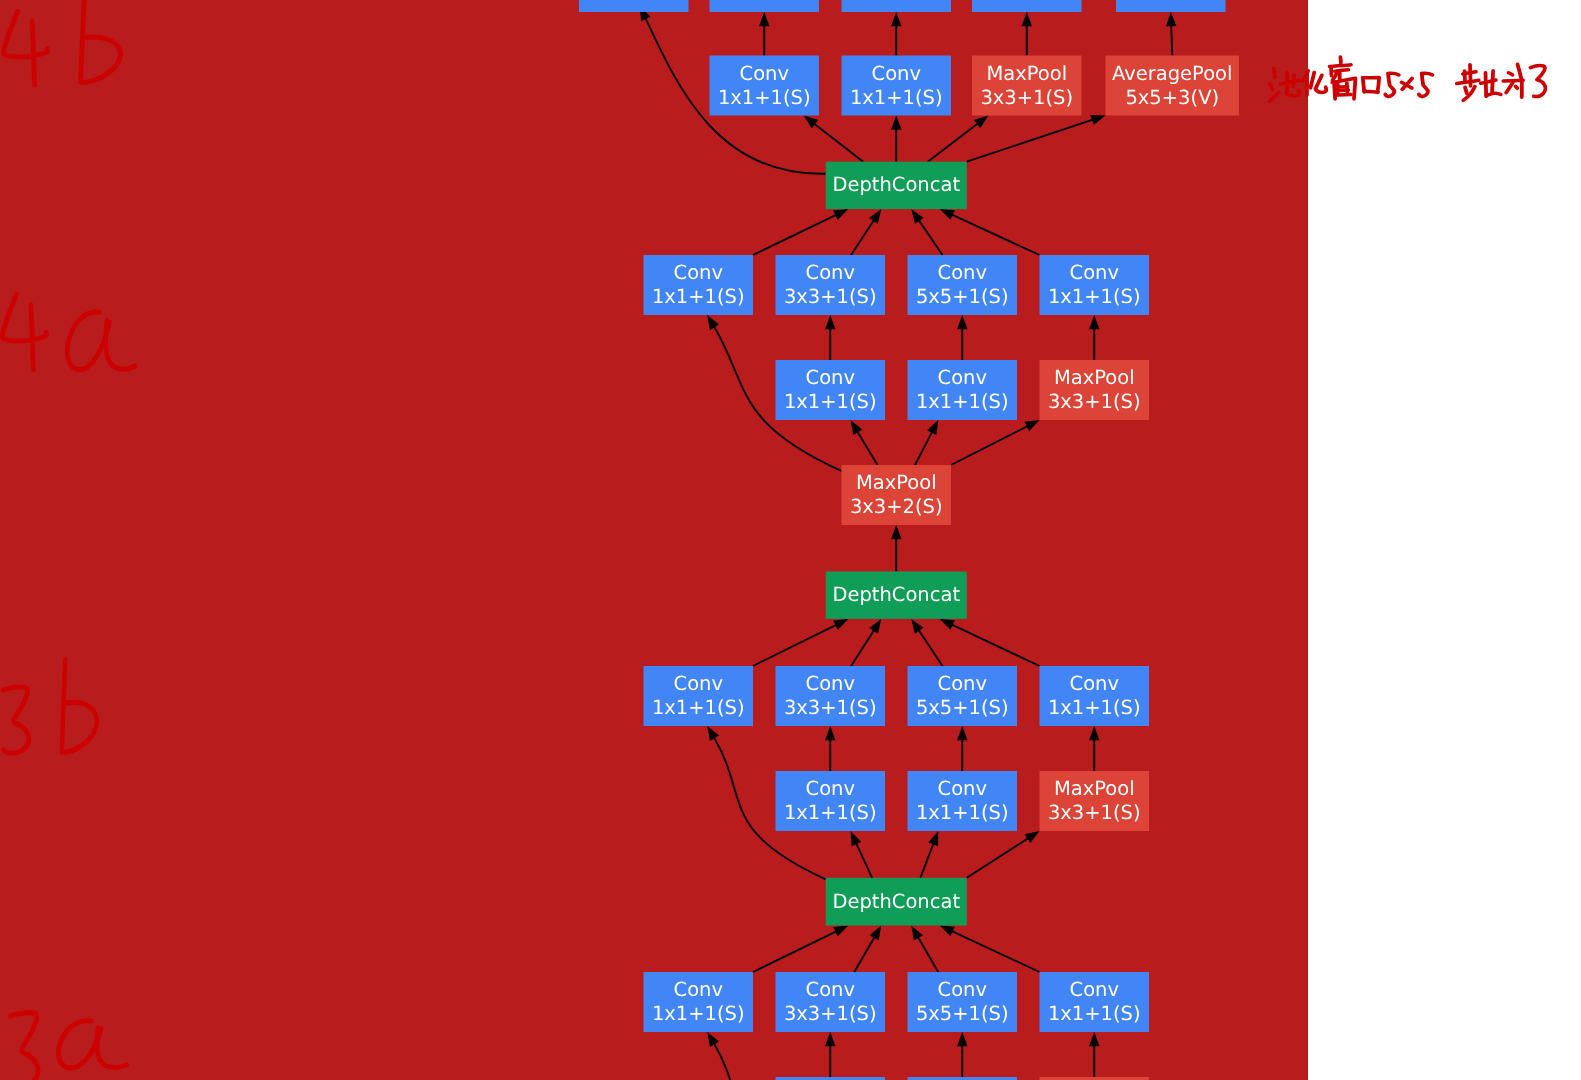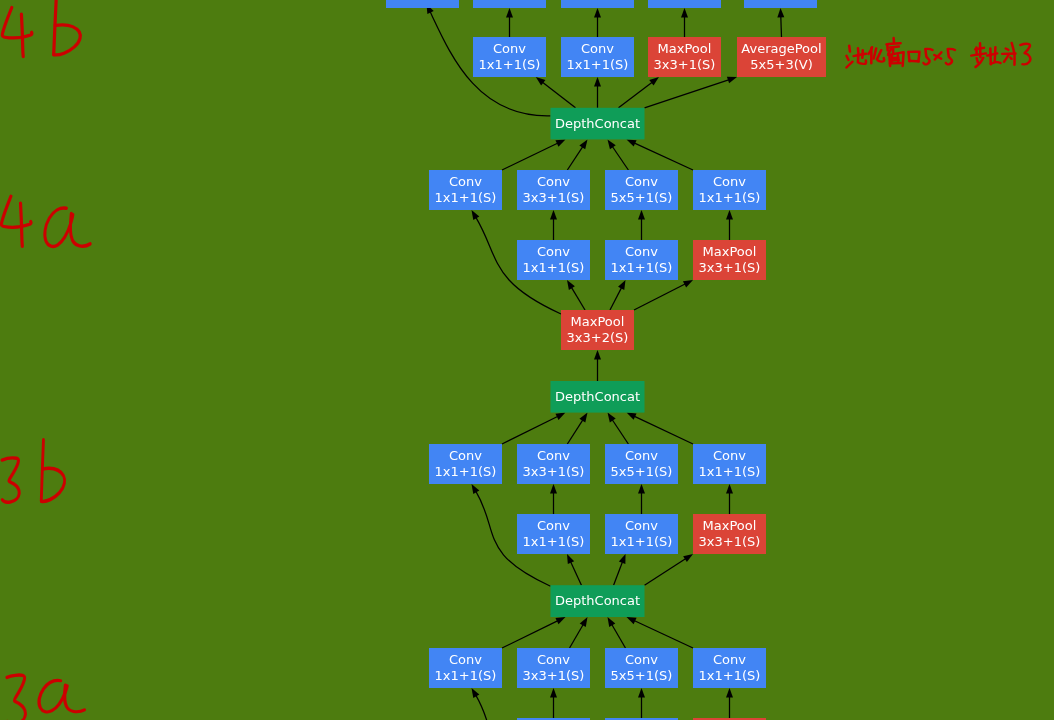--- a/index.html
+++ b/index.html
@@ -1,18 +1,18 @@
 <!DOCTYPE html>
 <html><head>
 <meta charset="utf-8">
 <title>GoogLeNet Inception Diagram</title>
 <style>
   html,body{margin:0;padding:0;background:#ffffff;}
   body{width:1054px;height:720px;overflow:hidden;font-family:"DejaVu Sans",sans-serif;}
-  #stage{position:relative;width:1054px;height:720px;background:#4d7c0f;}
+  #stage{position:relative;width:872px;height:720px;background:#b91c1c;}
   svg{display:block;}
   .nodeText{font-family:"DejaVu Sans",sans-serif;font-size:13px;fill:#ffffff;text-anchor:middle;dominant-baseline:middle;}
 </style>
 </head>
 <body>
 
 <div id="stage">
   <svg id="diagram" width="1054" height="720" xmlns="http://www.w3.org/2000/svg">
       <g>
         <g>

